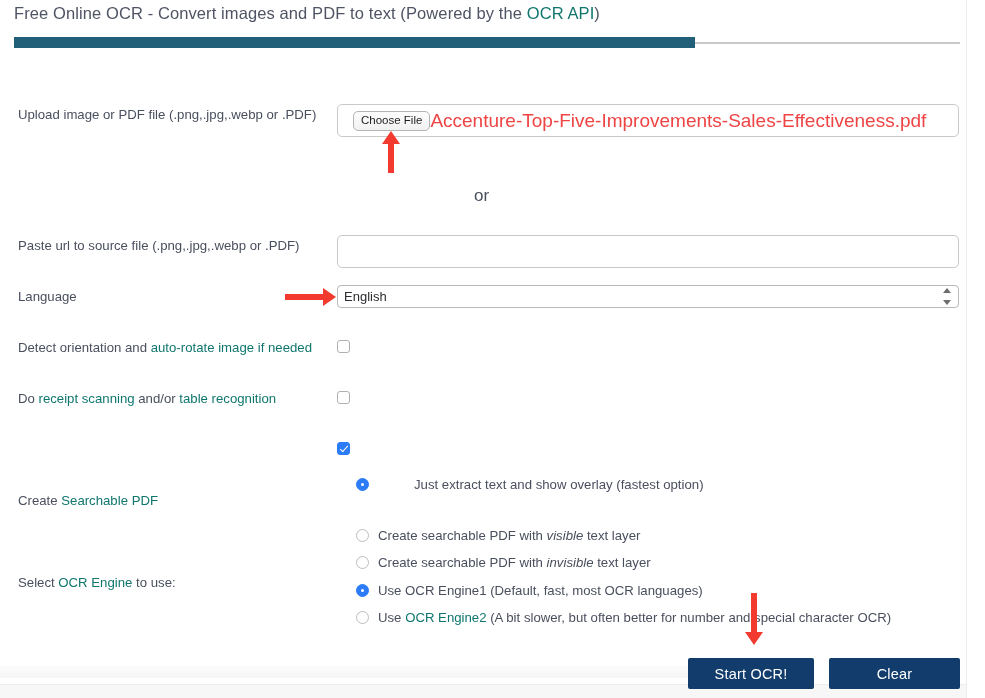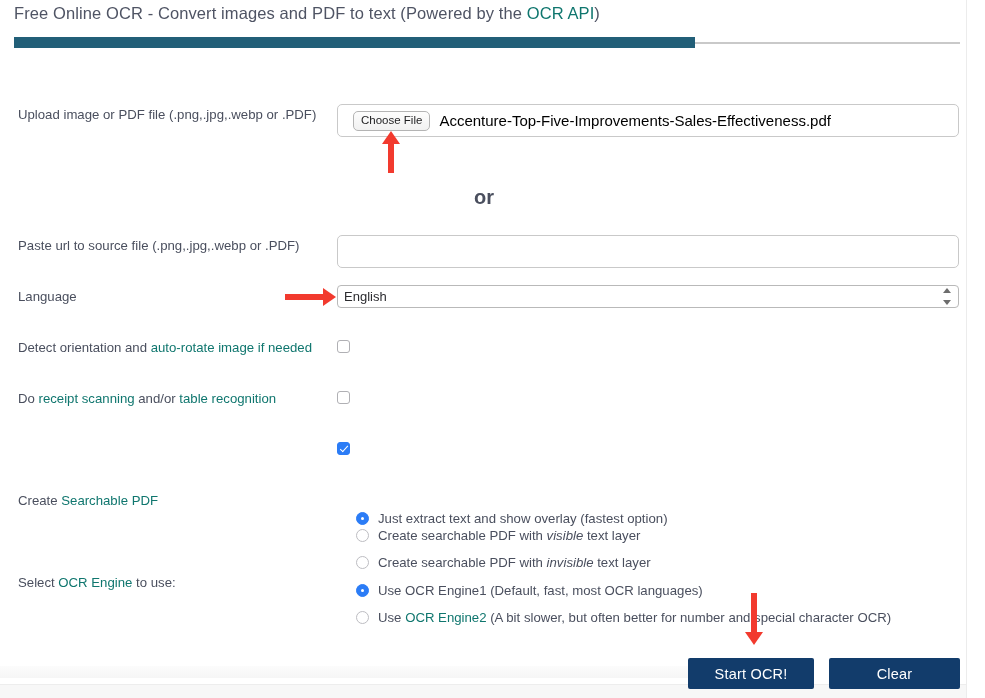--- a/index.html
+++ b/index.html
@@ -94,33 +94,32 @@
     color: #1d1d1f;
     background: linear-gradient(#fdfdfd, #f1f1f1);
     border: 1px solid #b4b4b4;
     border-radius: 5px;
     padding: 2px 7px 3px 7px;
     line-height: 13px;
     font-family: "Liberation Sans", sans-serif;
     cursor: pointer;
   }
   .file-name {
-    font-size: 15px;
-    color: #000000;
-    margin-left: 9px;
+    font-size: 19px;
+    color: #ef4444;
     white-space: nowrap;
   }
 
   
   .or-text {
     position: absolute;
     left: 474px;
     top: 186px;
-    font-size: 20px;
-    font-weight: bold;
+    font-size: 17px;
+    font-weight: normal;
     color: #4a4f5e;
   }
 
   
   .url-input {
     position: absolute;
     left: 337px;
     top: 235px;
     width: 622px;
     height: 33px;
@@ -357,21 +356,21 @@
     <span>Do </span><span class="link">receipt scanning</span><span> and/or </span><span class="link">table recognition</span>
   </div>
   <div class="cbox" style="left:337px; top:391px;"></div>
 
   <div class="cbox checked" style="left:337px; top:442px;"></div>
 
   <div class="row-label" style="left:18px; top:493px;">
     <span>Create </span><span class="link">Searchable PDF</span>
   </div>
 
-  <div class="radio-row" style="top:510px;">
+  <div class="radio-row" style="top:476px;gap:36px;">
     <span class="rad on"></span>
     <span class="radio-label">Just extract text and show overlay (fastest option)</span>
   </div>
 
   <div class="radio-row" style="top:527px;">
     <span class="rad"></span>
     <span class="radio-label"><span>Create searchable PDF with </span><i>visible</i><span> text layer</span></span>
   </div>
 
   <div class="radio-row" style="top:554px;">

